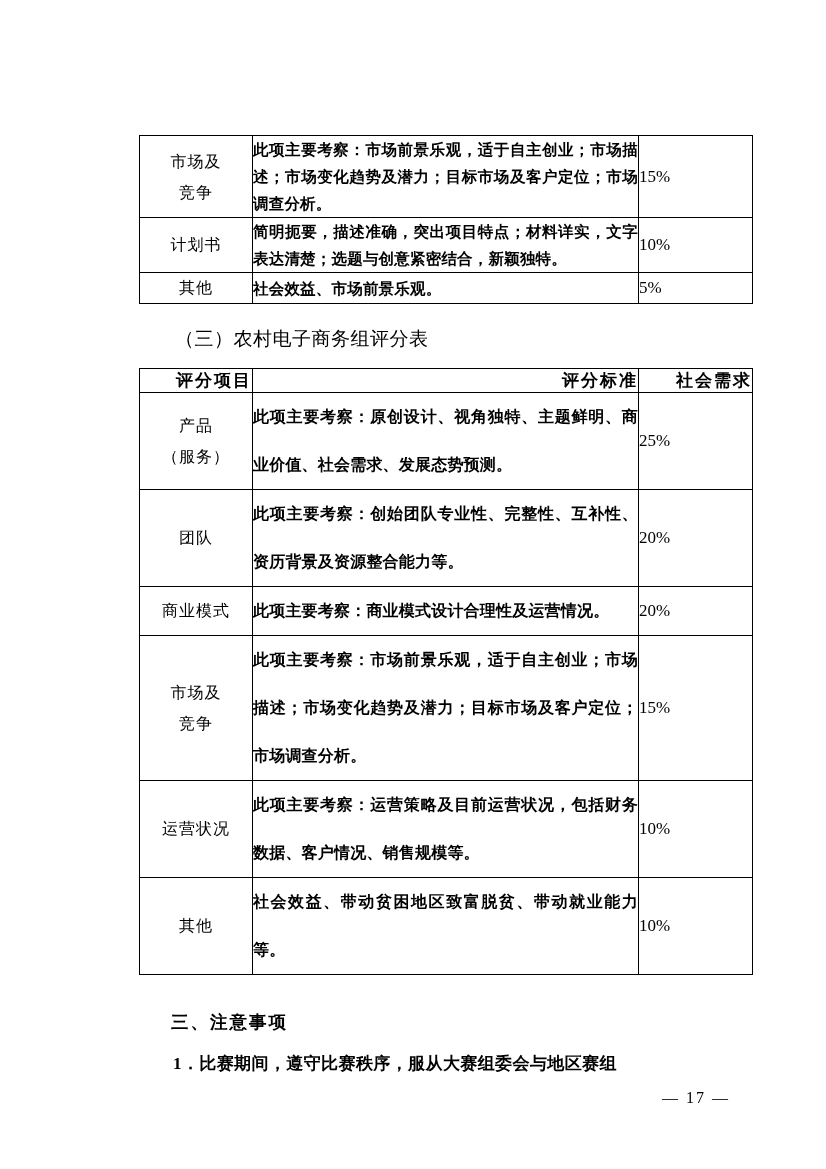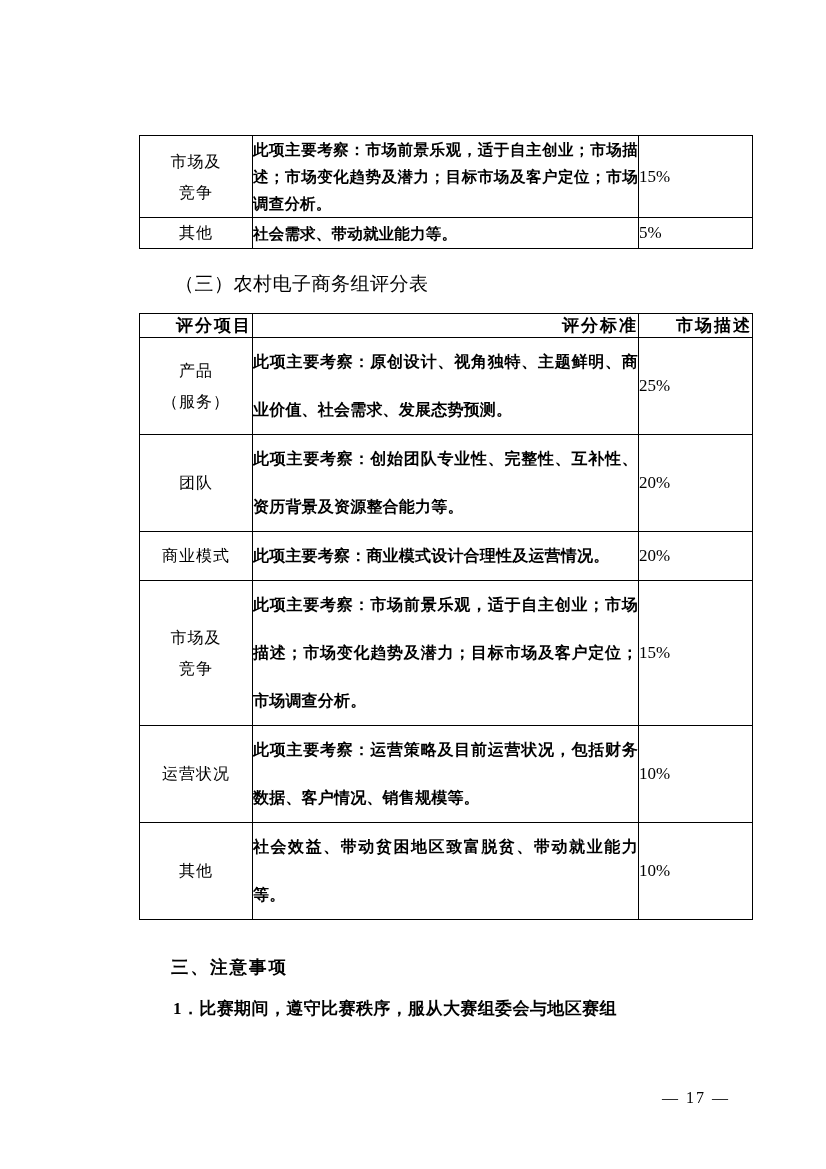--- a/index.html
+++ b/index.html
@@ -116,35 +116,40 @@
   <div class="content">
 
     <table class="score-table">
       <tbody>
           <tr>
         <td class="col-item cell-item two-line">市场及<br>竞争</td>
         <td class="col-crit cell-crit">此项主要考察：市场前景乐观，适于自主创业；市场描述；市场变化趋势及潜力；目标市场及客户定位；市场调查分析。</td>
         <td class="col-weight cell-weight">15%</td>
       </tr>
       <tr>
+        <td class="col-item cell-item">计划书</td>
+        <td class="col-crit cell-crit">简明扼要，描述准确，突出项目特点；材料详实，文字表达清楚；选题与创意紧密结合，新颖独特。</td>
+        <td class="col-weight cell-weight">10%</td>
+      </tr>
+      <tr>
         <td class="col-item cell-item">其他</td>
-        <td class="col-crit cell-crit">社会需求、带动就业能力等。</td>
+        <td class="col-crit cell-crit">社会效益、市场前景乐观。</td>
         <td class="col-weight cell-weight">5%</td>
       </tr>
     </tbody>
       </table>
 
     <div class="sub-title">（三）农村电子商务组评分表</div>
 
     <table class="score-table">
       <tbody>
           <tr>
         <th class="col-item head-cell">评分项目</th>
         <th class="col-crit head-cell">评分标准</th>
-        <th class="col-weight head-cell">市场描述</th>
+        <th class="col-weight head-cell">社会需求</th>
       </tr>
       <tr>
         <td class="col-item cell-item two-line">产品<br>（服务）</td>
         <td class="col-crit cell-crit loose">此项主要考察：原创设计、视角独特、主题鲜明、商业价值、社会需求、发展态势预测。</td>
         <td class="col-weight cell-weight">25%</td>
       </tr>
       <tr>
         <td class="col-item cell-item">团队</td>
         <td class="col-crit cell-crit loose">此项主要考察：创始团队专业性、完整性、互补性、资历背景及资源整合能力等。</td>
         <td class="col-weight cell-weight">20%</td>

